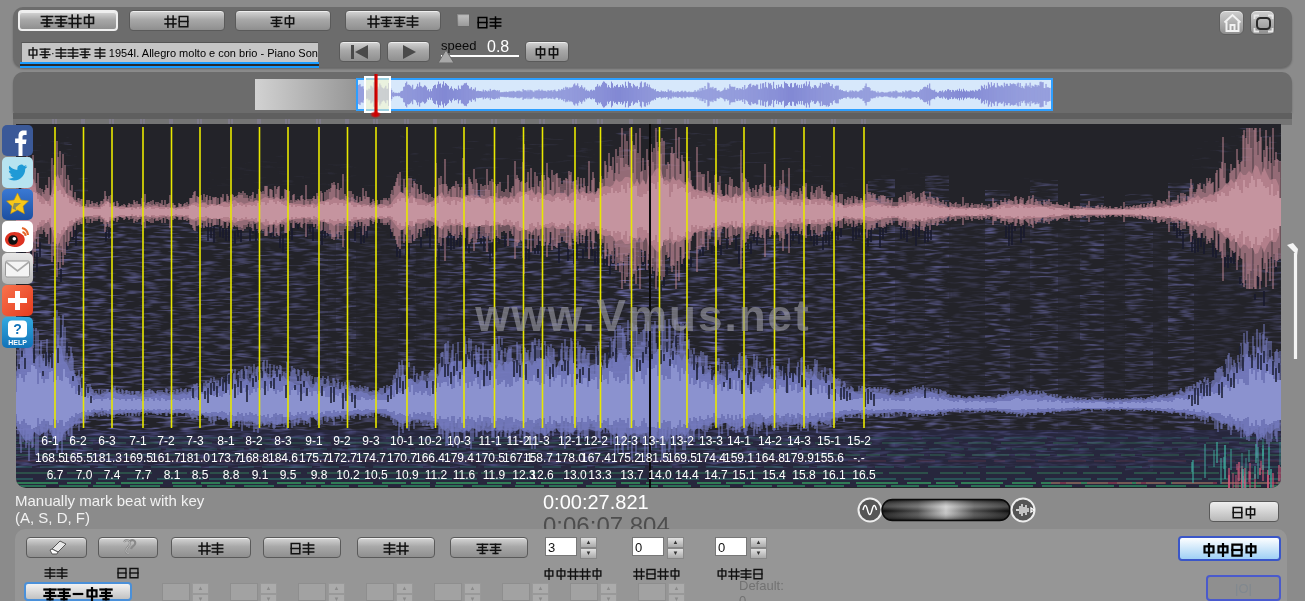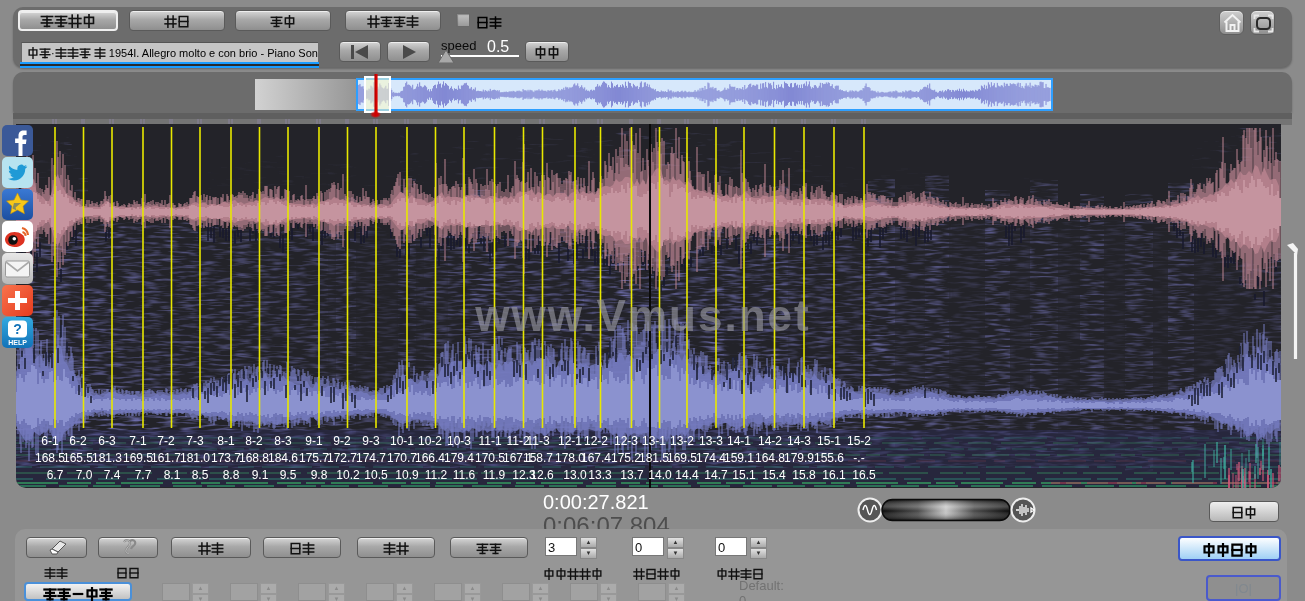--- a/index.html
+++ b/index.html
@@ -125,21 +125,21 @@
 <div style="position:absolute;left:20px;top:66px;width:299px;height:2px;background:#1a9cff"></div>
 
 <div class="btn" style="left:339px;top:41px;width:42px"><svg width="20" height="14" viewBox="0 0 20 14" style="vertical-align:-2px">
         <rect x="1" y="0" width="3" height="14" fill="#4a4a4a"></rect>
         <path d="M18 0L5 7l13 7z" fill="#4a4a4a"></path>
       </svg></div>
 <div class="btn" style="left:387px;top:41px;width:43px"><svg width="16" height="14" viewBox="0 0 16 14" style="vertical-align:-2px">
         <path d="M2 0l13 7L2 14z" fill="#4a4a4a"></path>
       </svg></div>
 <div style="position:absolute;left:441px;top:38px;font-size:13px;color:#0a0a0a">speed</div>
-<div style="position:absolute;left:487px;top:38px;font-size:16px;color:#fff">0.5</div>
+<div style="position:absolute;left:487px;top:38px;font-size:16px;color:#fff">0.8</div>
 <div style="position:absolute;left:441px;top:55px;width:78px;height:2px;background:#fff"></div>
 <svg style="position:absolute;left:437px;top:50px" width="18" height="13" viewBox="0 0 18 13">
       <path d="M9 0l8 13H1z" fill="#a8a8a8" stroke="#666" stroke-width="1"></path>
     </svg>
 <div class="btn" style="left:525px;top:41px;width:44px"><svg width="26" height="13" viewBox="0 0 20 10" style="vertical-align:-2px" fill="none" stroke="#111" stroke-width="1.15" stroke-linecap="square">
         <path d="M1.8 2.4H8.2V6.8H1.8Z"></path>
         <path d="M5 0.6V9.5"></path>
         <path d="M11.8 2.4H18.2V6.8H11.8Z"></path>
         <path d="M15 0.6V9.5"></path>
       </svg></div>
@@ -570,20 +570,21 @@
           <text x="15.5" y="17" font-family="Liberation Sans, sans-serif" font-size="14" font-weight="bold" fill="#1272b8" text-anchor="middle">?</text>
           <text x="15.5" y="28" font-family="Liberation Sans, sans-serif" font-size="7" font-weight="bold" fill="#fff" text-anchor="middle">HELP</text>
         </svg></div>
     </div>
 
 <svg style="position:absolute;left:1285px;top:241px" width="16" height="120" viewBox="0 0 16 120">
       <path d="M10.5 118V12" stroke="#f4f4f4" stroke-width="3.2" fill="none"></path>
       <path d="M12 14L2 4l6-2 5 6z" fill="#f4f4f4"></path>
     </svg>
 
+<div style="position:absolute;left:15px;top:492px;font-size:15px;color:#f2f2f2">Manually mark beat with key<br>(A, S, D, F)</div>
 <div style="position:absolute;left:543px;top:491px;width:110px;font-size:20px;color:#fff">0:00:27.821</div>
 <div style="position:absolute;left:543px;top:512px;width:110px;font-size:24px;color:#4e4e4e">0:06:07.804</div>
 
 <svg style="position:absolute;left:857px;top:497px" width="180" height="26" viewBox="0 0 180 26">
 <circle cx="13" cy="13" r="11.5" fill="#555" stroke="#eee" stroke-width="2"></circle>
 <path d="M6 13c1.5-6 3-6 4.5 0s3 6 4.5 0 3-6 4.5 0" fill="none" stroke="#fff" stroke-width="1.4"></path>
 <defs>
         <linearGradient id="pillg" x1="0" y1="0" x2="1" y2="0">
 <stop offset="0" stop-color="#0a0a0a"></stop>
           <stop offset="0.28" stop-color="#4a4a4a"></stop>

